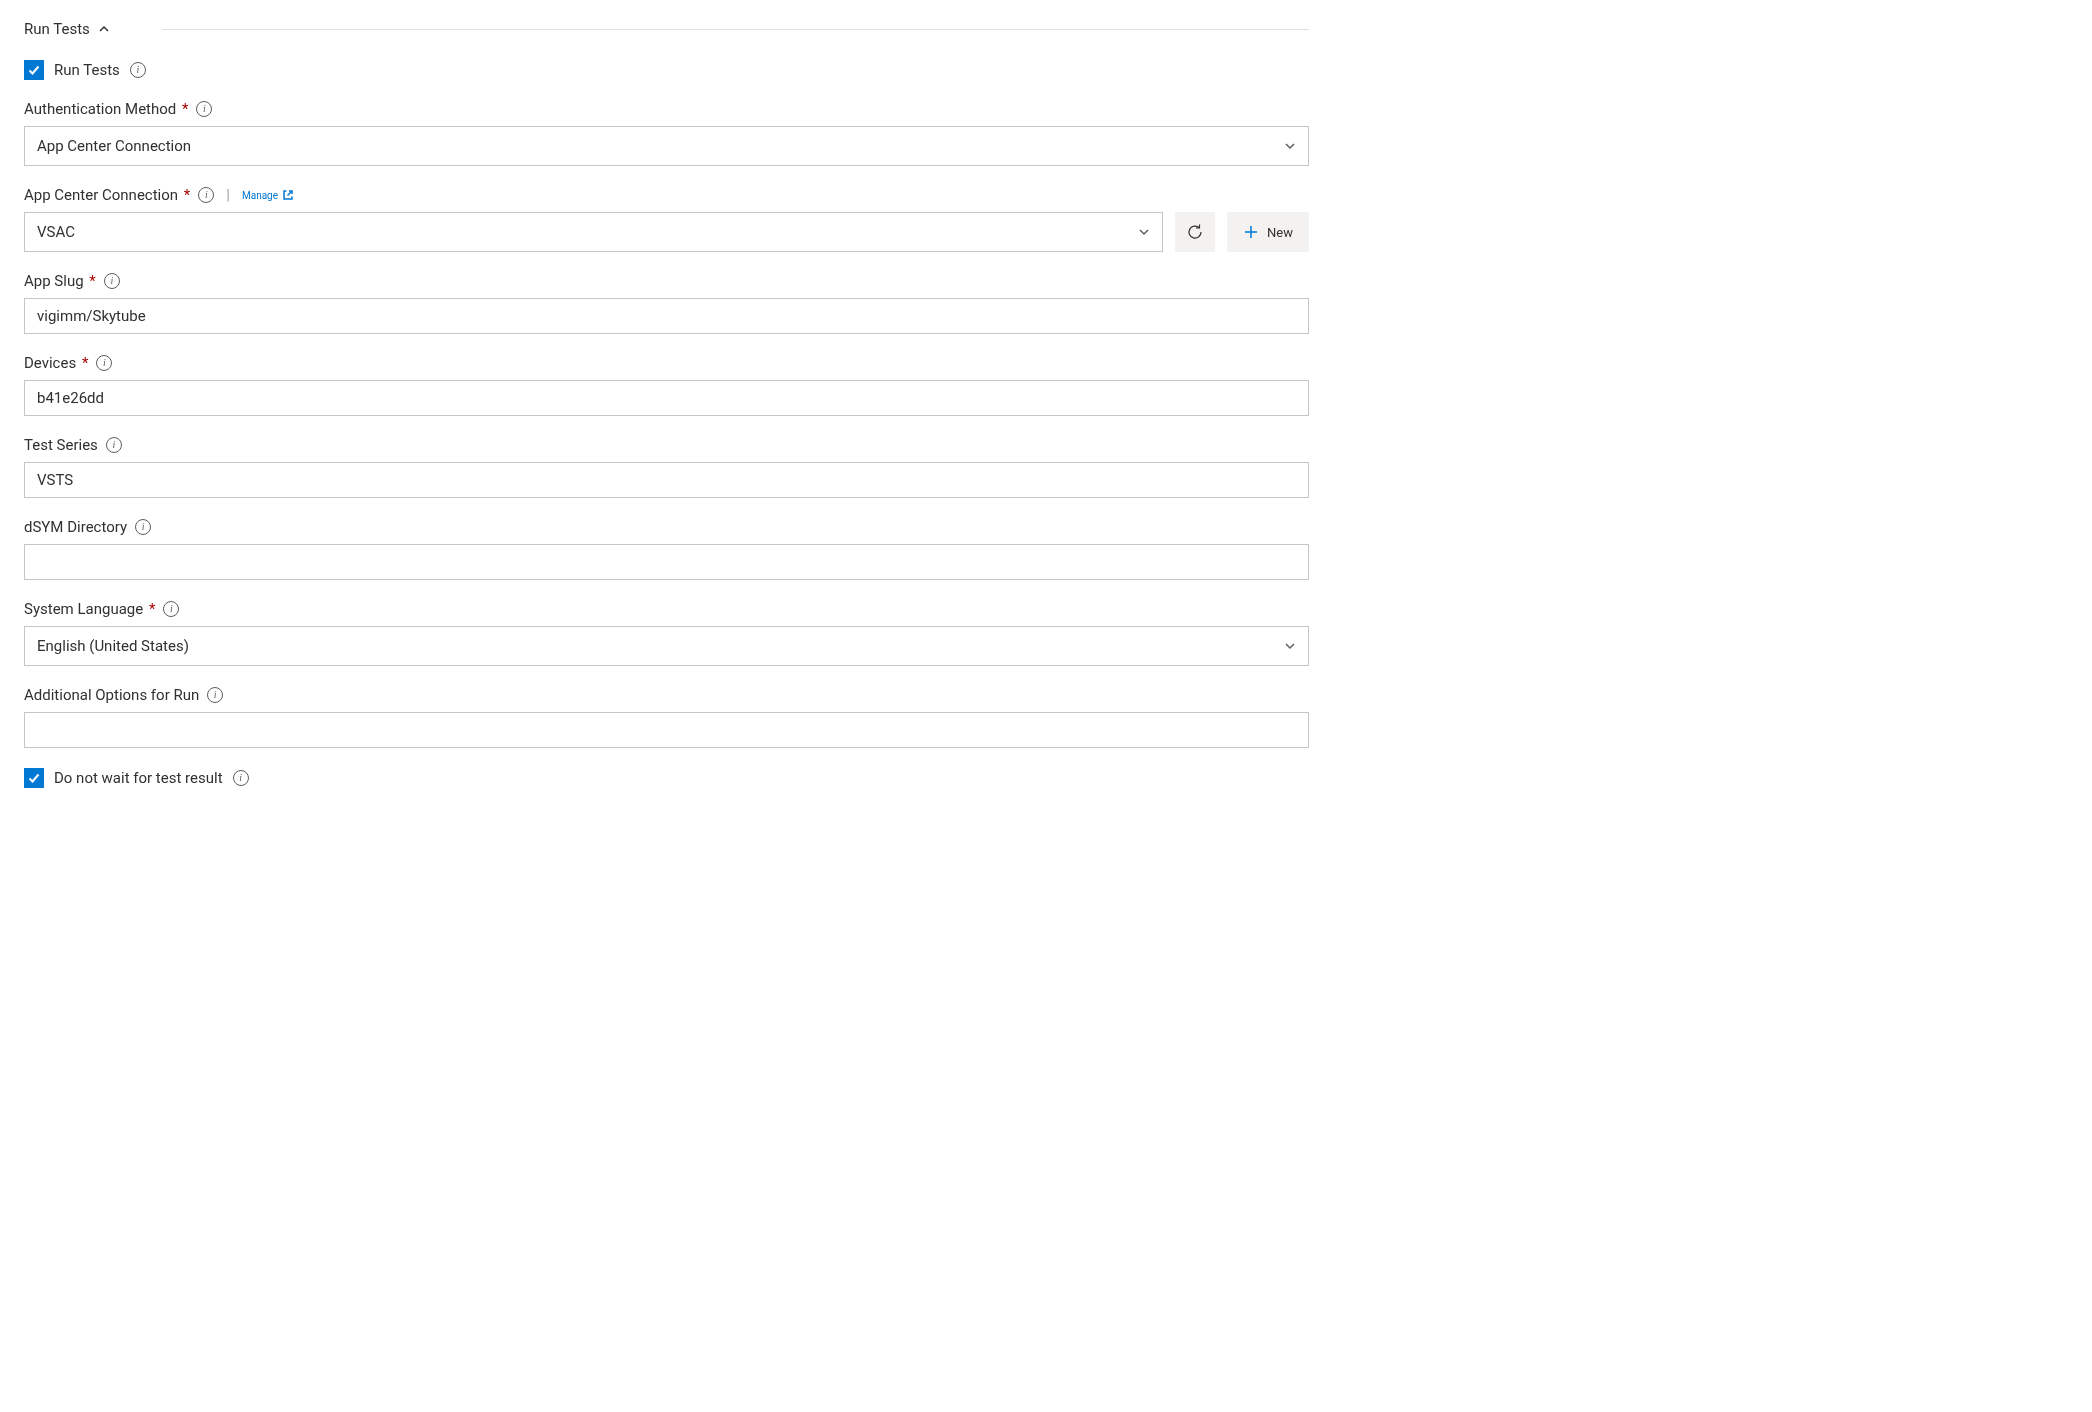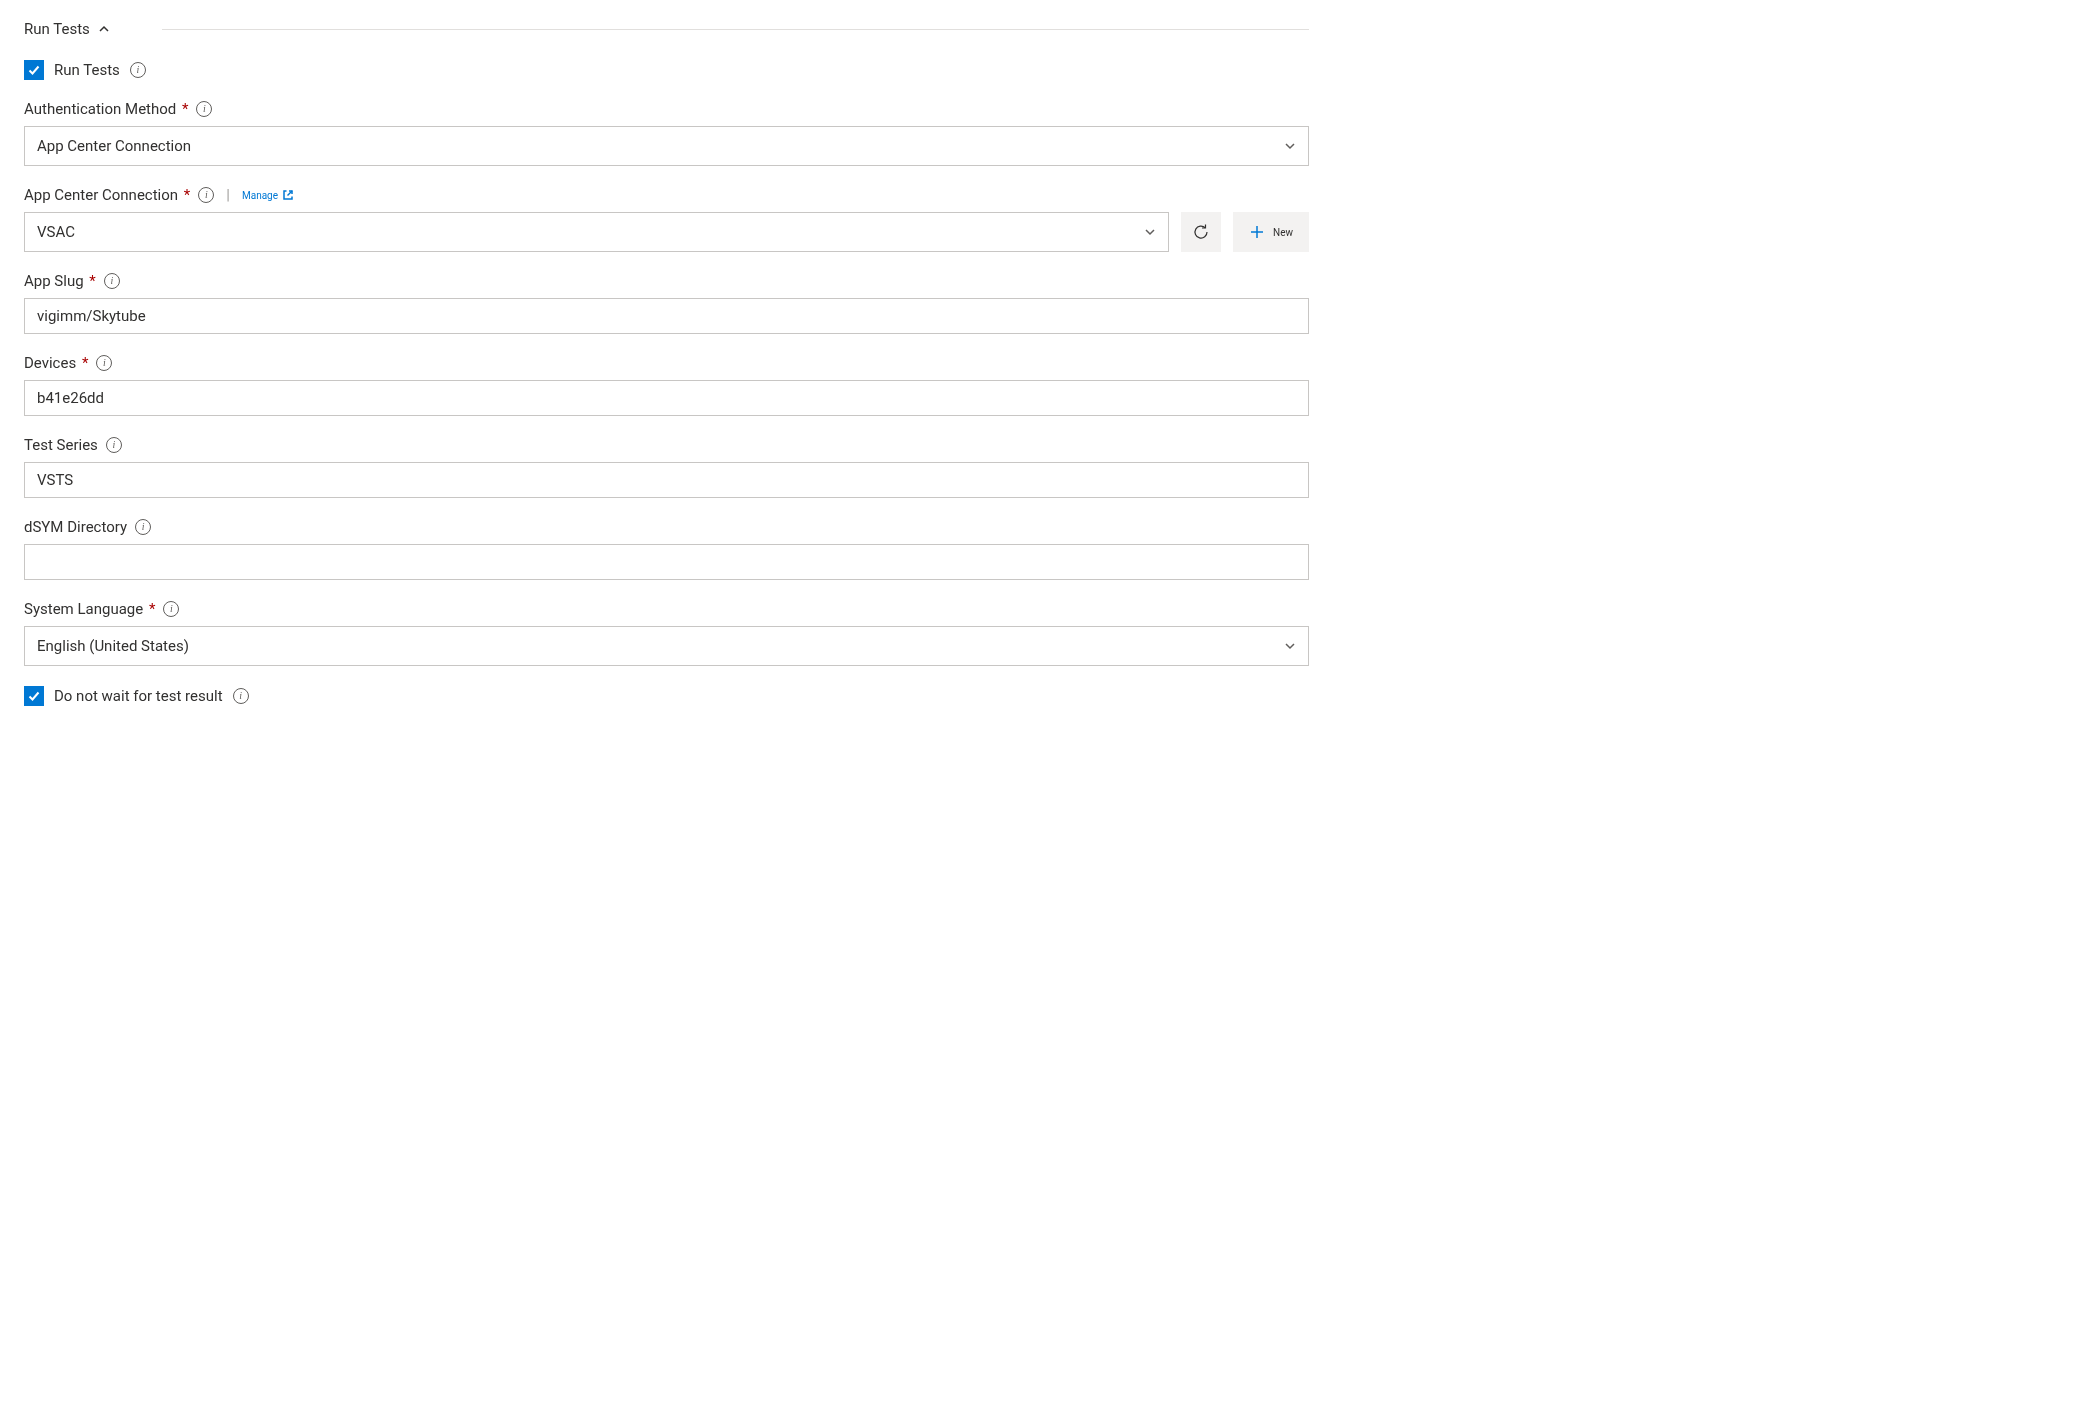--- a/index.html
+++ b/index.html
@@ -215,21 +215,21 @@
     }
     .new-btn {
       height: 40px;
       padding: 0 16px;
       background: #f3f2f1;
       border: none;
       display: flex;
       align-items: center;
       gap: 8px;
       cursor: pointer;
-      font-size: 10px;
+      font-size: 13px;
       font-family: inherit;
       color: #323130;
       flex-shrink: 0;
     }
     .plus-icon {
       width: 16px;
       height: 16px;
       display: inline-flex;
     }
     .plus-icon svg {
@@ -380,20 +380,29 @@
     <div class="select-wrap">
       <input type="text" class="select-input" readonly="" value="English (United States)" style="">
       <span class="chevron-down">
         <svg viewBox="0 0 12 12">
             <polyline points="2,4 6,8 10,4"></polyline>
           </svg>
       </span>
     </div>
   </div>
 
+  <div class="field">
+    <div class="field-label-row">
+      <span class="field-label">
+        <span>Additional Options for Run</span>
+      </span>
+      <span class="info-icon"></span>
+    </div>
+    <input type="text" class="text-input" value="" style="">
+  </div>
 
   <div class="checkbox-row" style="margin-bottom:0;">
     <div class="checkbox">
       <svg viewBox="0 0 14 14">
           <polyline points="2.5,7.5 5.5,10.5 11.5,3.5"></polyline>
         </svg>
     </div>
     <span class="checkbox-label">Do not wait for test result</span>
     <span class="info-icon"></span>
   </div>

